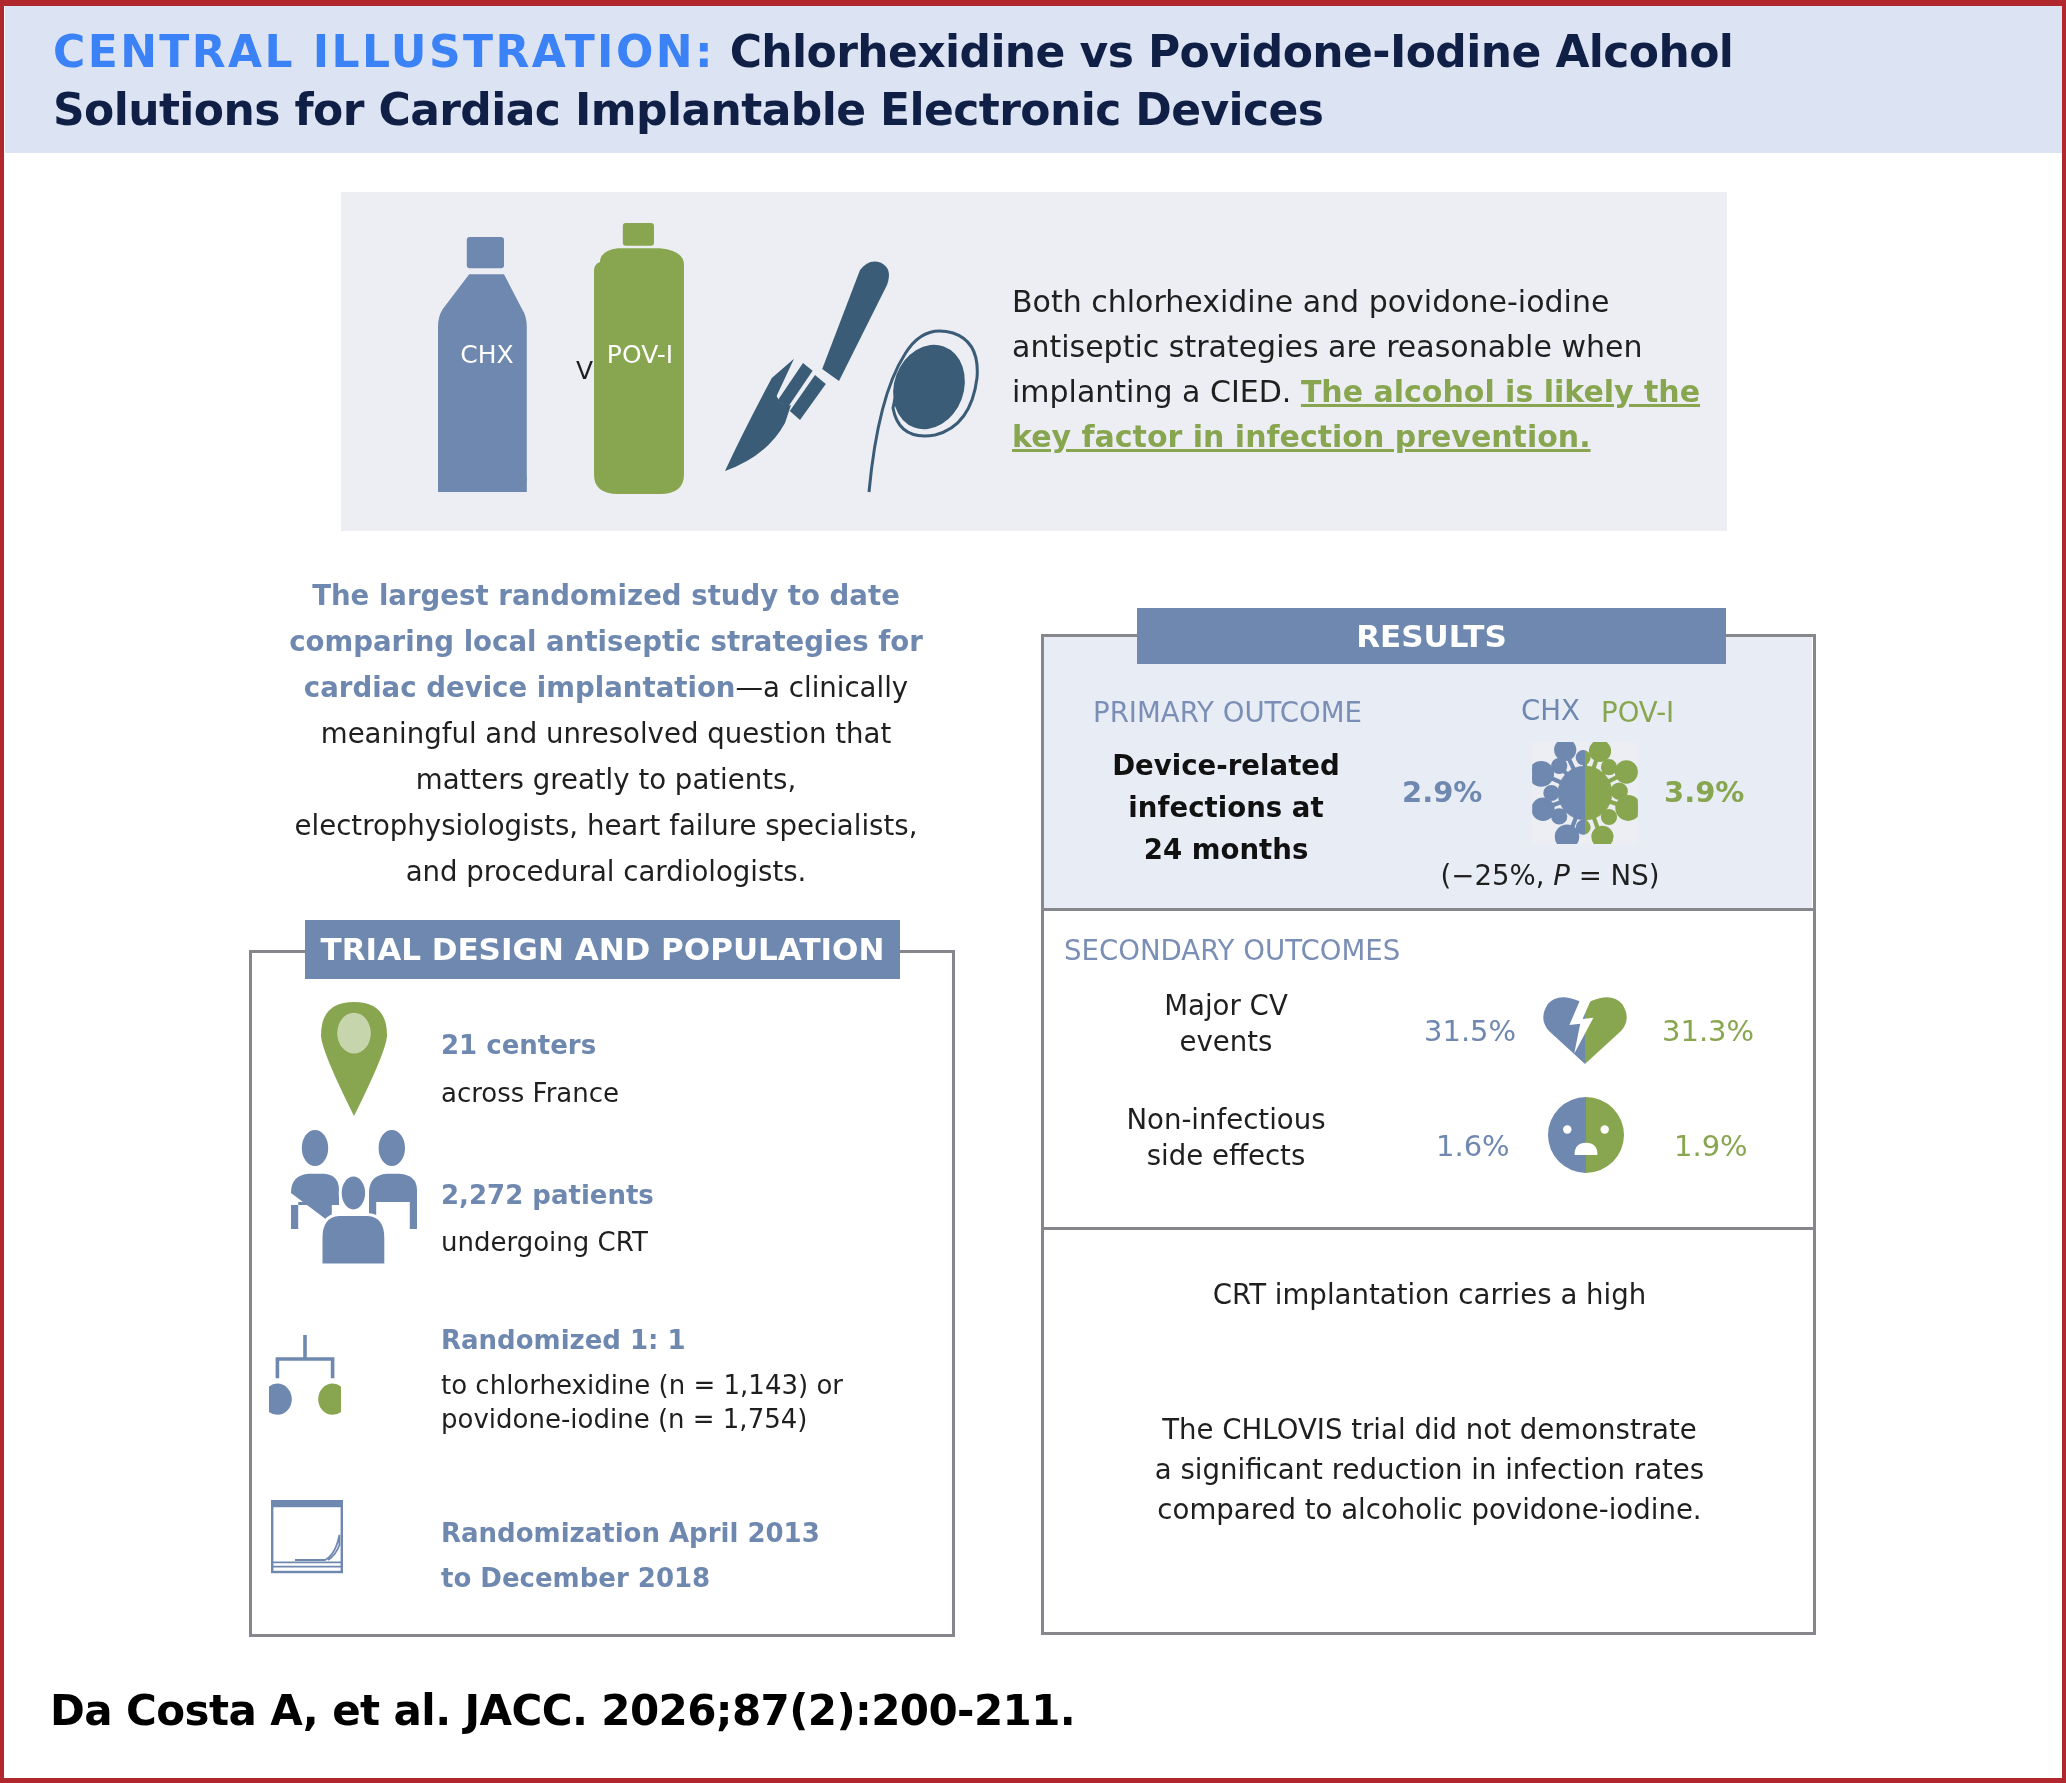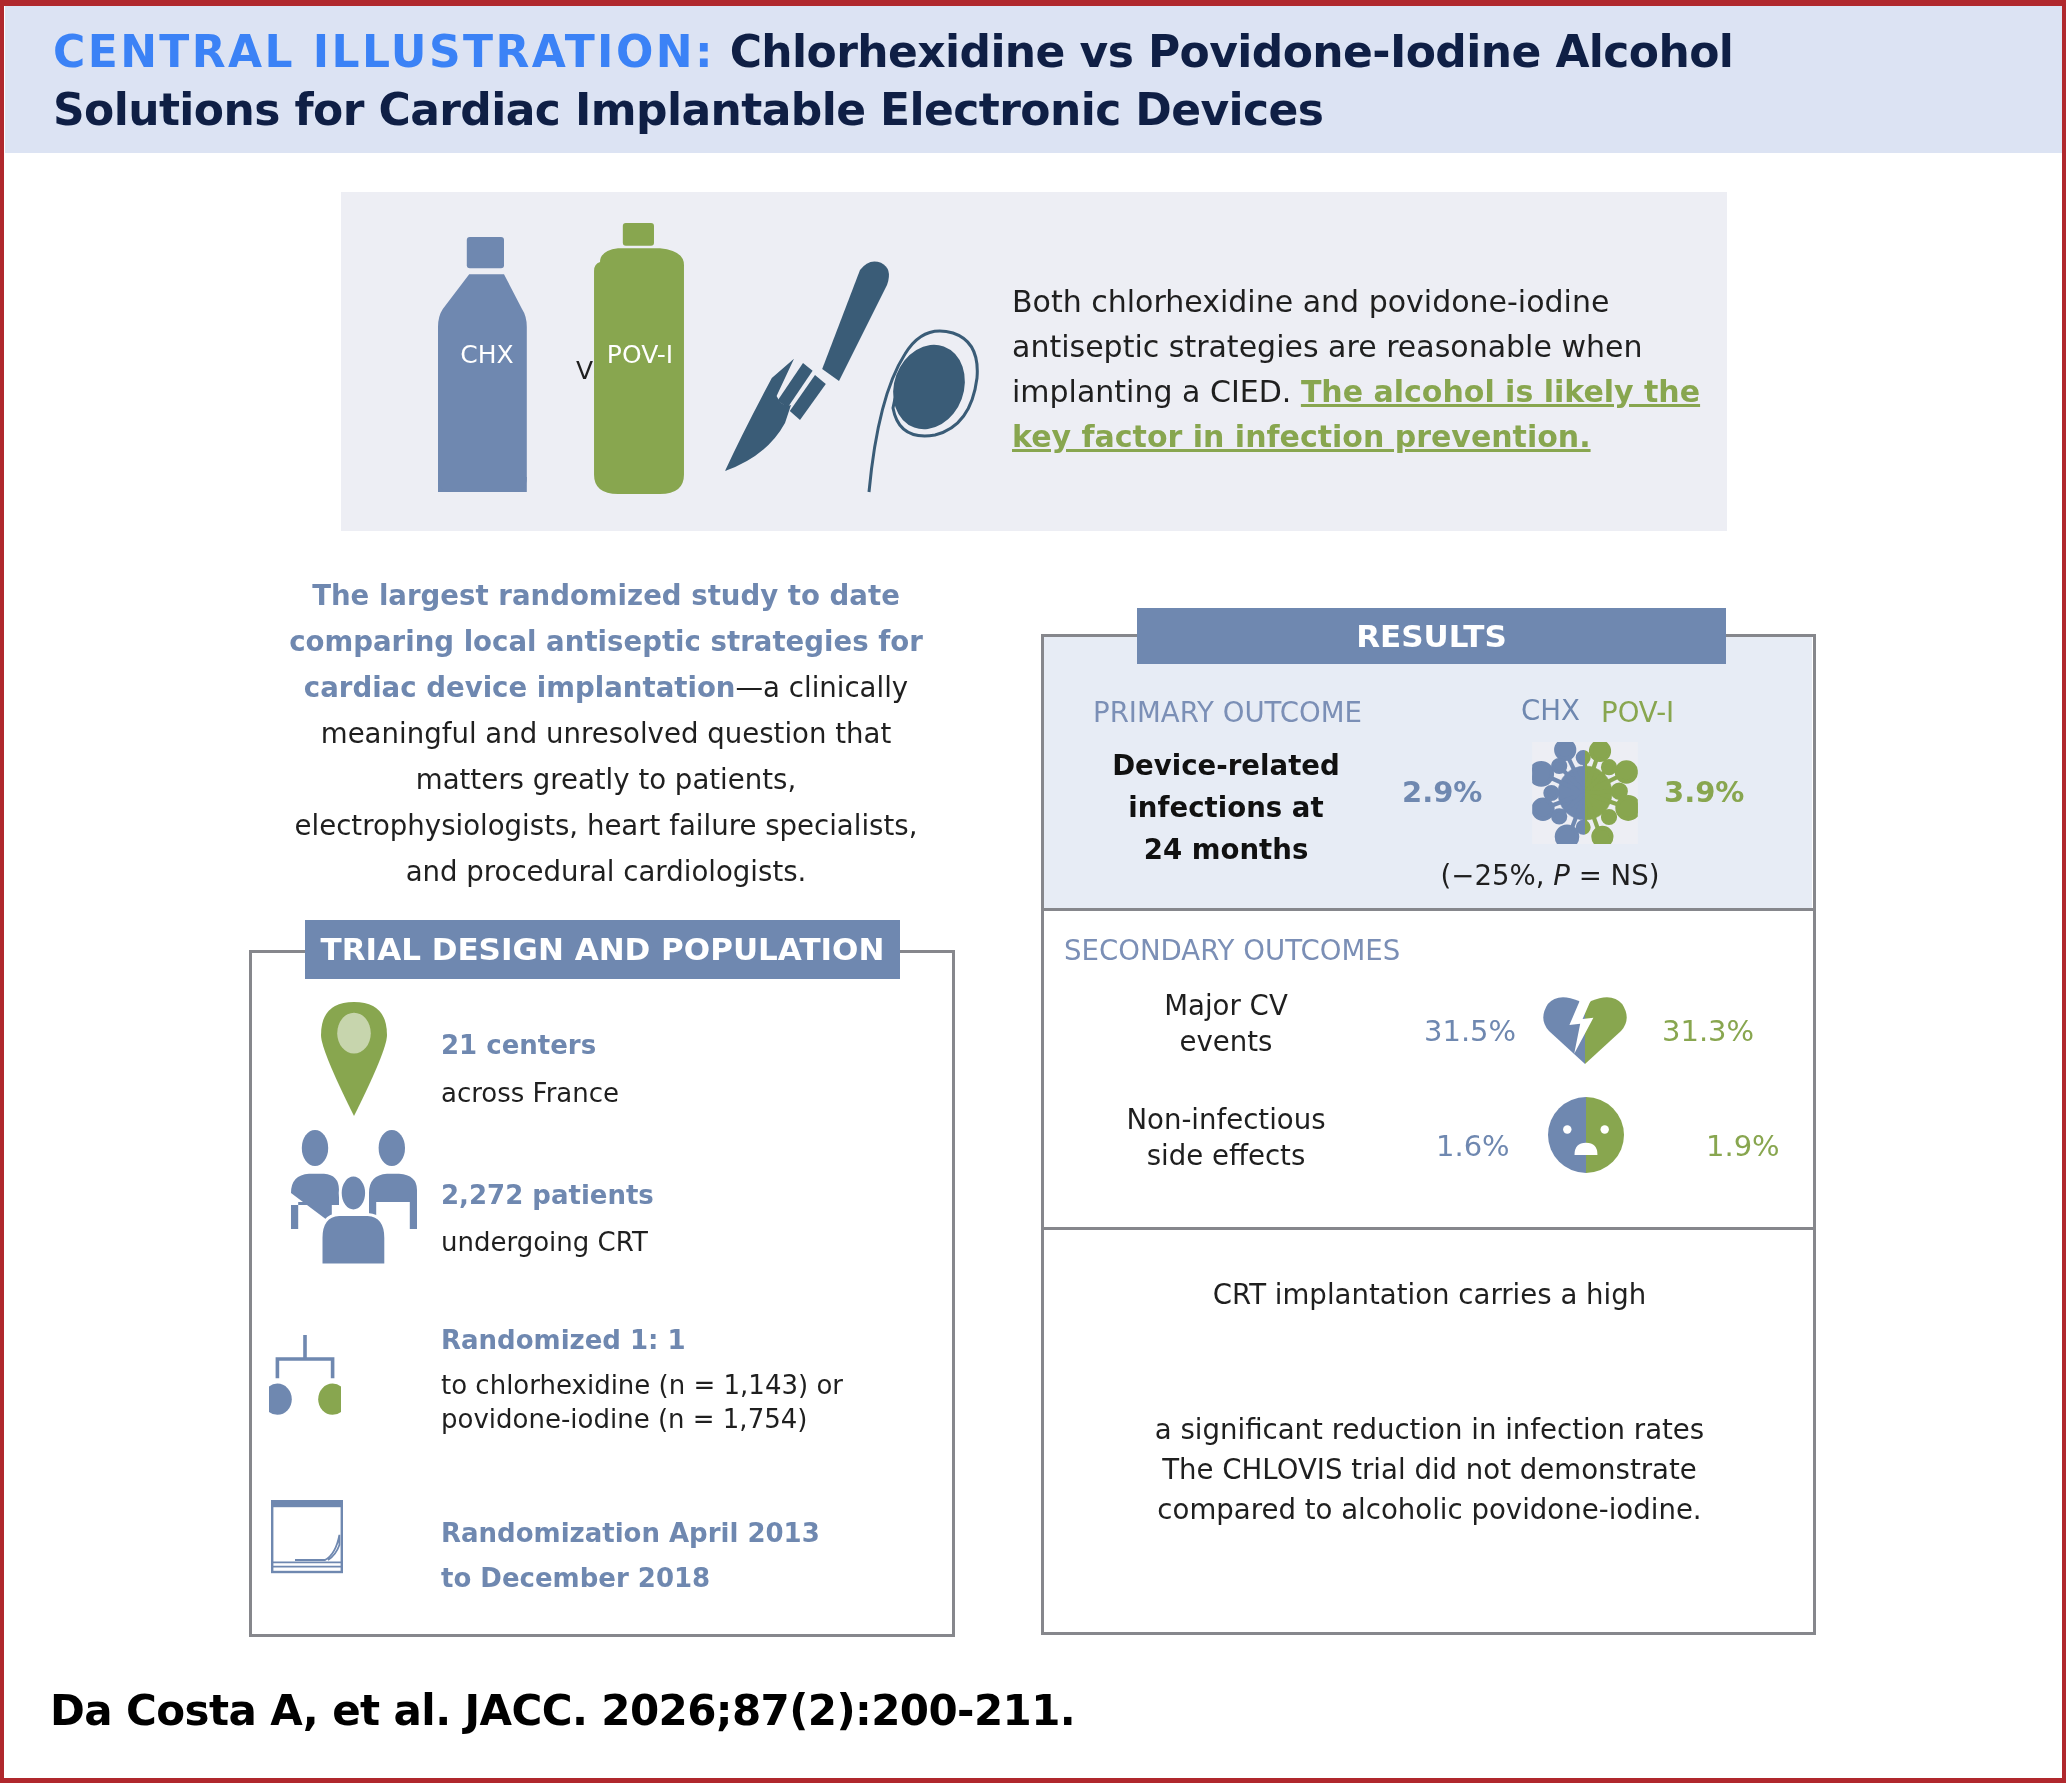--- a/index.html
+++ b/index.html
@@ -247,27 +247,27 @@
   <div>side effects</div>
 </div>
 <div class="pct lbl-chx" style="left:1436px;top:1129px;">1.6%</div>
 <svg style="position:absolute;left:1548px;top:1097px;" width="76" height="76" viewBox="0 0 126 126">
   <path d="M63 0 A63 63 0 0 0 63 126 Z" fill="#6f88b0"></path>
   <path d="M63 0 A63 63 0 0 1 63 126 Z" fill="#88a64f"></path>
   <circle cx="32" cy="54" r="7" fill="#ffffff"></circle>
   <circle cx="94" cy="54" r="7" fill="#ffffff"></circle>
   <path d="M44 96 Q44 76 63 76 Q82 76 82 96 Z" fill="#ffffff"></path>
 </svg>
-<div class="pct lbl-pov" style="left:1674px;top:1129px;margin-left:32px;">1.9%</div>
+<div class="pct lbl-pov" style="left:1674px;top:1129px;">1.9%</div>
 
 <div class="hdiv" style="left:1041px;top:1227px;width:775px;"></div>
 
 <div class="center-txt" style="left:1067px;top:1275px;width:725px;">
   <div>CRT implantation carries a high</div>
 </div>
 <div class="center-txt" style="left:1067px;top:1410px;width:725px;line-height:40px;">
+  <div>The CHLOVIS trial did not demonstrate</div>
   <div>a significant reduction in infection rates</div>
-  <div>The CHLOVIS trial did not demonstrate</div>
   <div>compared to alcoholic povidone-iodine.</div>
 </div>
 
 <div class="citation">Da Costa A, et al. JACC. 2026;87(2):200-211.</div>
 
 
 </body></html>

